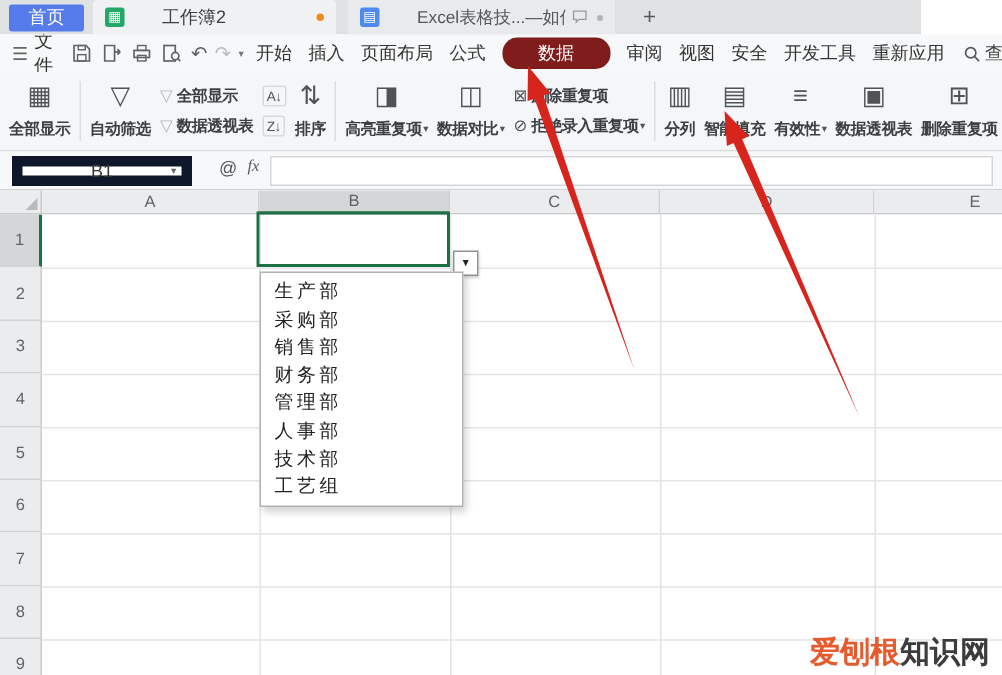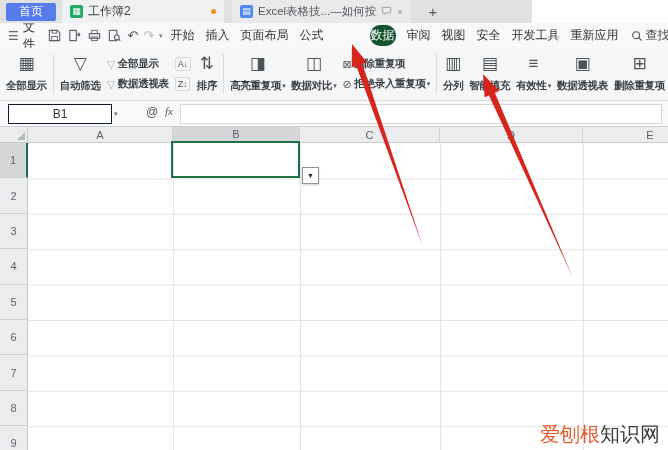--- a/index.html
+++ b/index.html
@@ -1,63 +1,63 @@
 <!DOCTYPE html>
 <html><head>
 <meta charset="utf-8">
 <style>
   * { margin:0; padding:0; box-sizing:border-box; }
   html,body { width:668px; height:450px; font-family:"Liberation Sans","DejaVu Sans",sans-serif; }
   #app { position:relative; width:668px; height:450px; overflow:hidden; background:#fff; user-select:none; }
 
   
-  #tabbar { position:absolute; left:0; top:0; width:532px; height:23px; background:#dfe1e3; display:flex; align-items:center; }
+  #tabbar { position:absolute; left:0; top:0; width:614px; height:23px; background:#dfe1e3; display:flex; align-items:center; }
   .home-btn { margin-left:6px; width:50px; height:18px; background:#567ceb; border-radius:2px; color:#fff; font-size:12px; display:flex; align-items:center; justify-content:center; }
   .doc-tab { height:23px; display:flex; align-items:center; padding:0 8px; font-size:12px; color:#3c3f42; }
   .doc-tab.active { margin-left:6px; width:162px; background:#f0f1f2; border-radius:3px 3px 0 0; }
   .doc-tab.inactive { margin-left:8px; width:178px; background:#e9eaeb; color:#54575a; font-size:11.5px; }
   .mini-logo { width:13px; height:13px; border-radius:2px; color:#fff; font-size:9px; line-height:13px; text-align:center; margin-right:5px; flex:none; }
   .mini-logo.sheets { background:#23a866; }
   .mini-logo.doc { background:#4e8af0; }
-  .tab-label { white-space:nowrap; overflow:hidden; flex:1; }
+  .tab-label { white-space:nowrap; overflow:hidden; flex:1;margin-left:20px; }
   .mod-dot { width:5px; height:5px; border-radius:50%; background:#f08c1e; margin-left:6px; flex:none; }
   .tab-dot { width:4px; height:4px; border-radius:50%; background:#b2b4b6; margin-left:6px; flex:none; }
   .new-tab { margin-left:14px; font-size:15px; color:#55585b; width:18px; text-align:center; }
 
   
   #menubar { position:absolute; left:0; top:23px; width:668px; height:25px; background:#f7f8f9; display:flex; align-items:center; padding:0 8px; overflow:hidden; }
   .file-group { display:flex; align-items:center; gap:4px; font-size:12.5px; color:#333; }
   .hamburger { font-size:12px; color:#666; }
   .vdiv { width:1px; height:14px; background:#d6d7d9; margin:0 6px; }
   .qa-icons { display:flex; align-items:center; gap:5px; }
   .qa-icons svg { display:block; }
   .uglyph { font-size:13px; color:#5a5e61; line-height:14px; }
   .uglyph.dis { color:#b9bbbd; }
   .tiny-caret { font-size:7px; color:#777; }
   #menu-items { display:flex; align-items:center; gap:11px; margin-left:8px; }
   .menu-item { font-size:12px; color:#333; white-space:nowrap; }
-  .menu-item.active { background:#14532d; color:#fff; border-radius:10px; padding:2px 1px;margin-left:35px; }
+  .menu-item.active { background:#7f1d1d; color:#fff; border-radius:10px; padding:2px 24px; }
   .search-group { display:flex; align-items:center; gap:3px; margin-left:12px; font-size:12px; color:#444; white-space:nowrap; }
 
   
   #ribbon { position:absolute; left:0; top:48px; width:668px; height:53px; background:#f5f6f8; border-bottom:1px solid #d9dadc; display:flex; align-items:stretch; padding:2px 2px 2px 4px; gap:2px; overflow:hidden; }
   .rib-large { display:flex; flex-direction:column; align-items:center; justify-content:space-between; padding:4px 2px 5px; }
   .rib-icon { font-size:17px; line-height:20px; color:#4f5355; }
   .rib-label { font-size:10.5px; letter-spacing:-0.3px; color:#3c4043; white-space:nowrap; display:flex; align-items:center;font-weight:bold; }
   .rib-caret { font-size:7px; color:#555; margin-left:1px; }
   .rib-divider { width:1px; background:#dcdde0; margin:4px 2px; flex:none; }
   .rib-stack { display:flex; flex-direction:column; justify-content:space-evenly; padding:1px 2px; }
   .rib-small { display:flex; align-items:center; gap:3px; font-size:10.5px; letter-spacing:-0.3px; color:#3c4043; white-space:nowrap; }
   .rib-small .rib-icon { font-size:11px; line-height:12px; }
   .rib-small.disabled, .rib-small.disabled .rib-icon { color:#b4b6b8; }
   .rib-small.icon-only .rib-icon { font-size:9px; color:#4f5355; border:1px solid #d8d9db; border-radius:2px; padding:0 2px; background:#fff0; }
 
   
   #formulabar { position:absolute; left:0; top:101px; width:668px; height:26px; background:#f7f8f9; border-bottom:1px solid #cfd0d2; }
-  .name-box { position:absolute; left:8px; top:3px; width:104px; height:20px; background:#fff; border:1px solid #0f172a; font-size:12px; color:#333; display:flex; align-items:center; justify-content:center; }
+  .name-box { position:absolute; left:8px; top:3px; width:120px; height:20px; background:#fff; border:7px solid #0f172a; font-size:12px; color:#333; display:flex; align-items:center; justify-content:center; }
   .name-caret { position:absolute; left:114px; top:9px; font-size:7px; color:#666; }
   .fb-icon { position:absolute; top:4px; font-size:12px; color:#55585b; }
   .fx { font-family:"Liberation Serif","DejaVu Serif",serif; font-style:italic; font-size:11px; }
   .formula-input { position:absolute; left:180px; top:3px; width:482px; height:20px; background:#fff; border:1px solid #d5d6d8; }
 
   
   #sheet { position:absolute; left:0; top:127px; width:668px; height:323px; background:#fff; }
   .corner { position:absolute; left:0; top:0; width:28px; height:16px; background:#ebecee; border-right:1px solid #c9cacc; border-bottom:1px solid #c9cacc; }
   .corner-tri { position:absolute; right:2px; bottom:2px; width:0; height:0; border-left:8px solid transparent; border-bottom:8px solid #b8babc; }
   #colheads { position:absolute; left:0; top:0; width:668px; height:16px; overflow:hidden; }
@@ -67,21 +67,21 @@
   .row-h { position:absolute; left:0; width:28px; background:#ebecee; border-right:1px solid #c9cacc; border-bottom:1px solid #d0d1d3; font-size:11px; color:#5f6368; display:flex; align-items:center; justify-content:center; }
   .row-h.sel { background:#d4d6d8; border-right:2px solid #1e7145; }
   #gridlines { position:absolute; left:0; top:0; }
   .sel-cell { position:absolute; left:171px; top:14px; width:129px; height:37px; border:2px solid #1e7145; background:transparent; }
   .dd-btn { position:absolute; left:302px; top:40px; width:17px; height:17px; background:#fff; border:1px solid #8f9193; box-shadow:0 1px 2px rgba(0,0,0,.2); font-size:7px; color:#222; display:flex; align-items:center; justify-content:center; }
   .dd-list { position:absolute; left:173px; top:54px; width:136px; background:#fff; border:1px solid #b0b1b3; box-shadow:2px 3px 5px rgba(0,0,0,.18); padding:3px 0; }
   .dd-item { height:18.6px; line-height:18.6px; padding-left:9px; font-size:12.5px; letter-spacing:2.5px; color:#222; white-space:nowrap; }
 
   
   #arrows { position:absolute; left:0; top:0; pointer-events:none; z-index:60; }
-  #watermark { position:absolute; right:8px; bottom:2px; z-index:40; font-size:20px; font-weight:normal; white-space:nowrap;margin-left:16px; }
+  #watermark { position:absolute; right:8px; bottom:2px; z-index:40; font-size:20px; font-weight:bold; white-space:nowrap;margin-left:16px; }
   #watermark .wm-a { color:#e55b2d; }
   #watermark .wm-b { color:#3c3c3c; }
 </style>
 </head>
 <body>
 
 <div id="app">
 
   <div id="tabbar">
     <div class="home-btn">首页</div>
@@ -265,20 +265,30 @@
         <line x1="28" y1="87.3" x2="668" y2="87.3" stroke="#e3e4e5" stroke-width="1"></line>
         <line x1="28" y1="122.69999999999999" x2="668" y2="122.69999999999999" stroke="#e3e4e5" stroke-width="1"></line>
         <line x1="28" y1="158.1" x2="668" y2="158.1" stroke="#e3e4e5" stroke-width="1"></line>
         <line x1="28" y1="193.5" x2="668" y2="193.5" stroke="#e3e4e5" stroke-width="1"></line>
         <line x1="28" y1="228.89999999999998" x2="668" y2="228.89999999999998" stroke="#e3e4e5" stroke-width="1"></line>
         <line x1="28" y1="264.29999999999995" x2="668" y2="264.29999999999995" stroke="#e3e4e5" stroke-width="1"></line>
         <line x1="28" y1="299.7" x2="668" y2="299.7" stroke="#e3e4e5" stroke-width="1"></line>
       </svg>
     <div class="sel-cell"></div>
     <div class="dd-btn">▼</div>
+    <div class="dd-list">
+        <div class="dd-item">生产部</div>
+        <div class="dd-item">采购部</div>
+        <div class="dd-item">销售部</div>
+        <div class="dd-item">财务部</div>
+        <div class="dd-item">管理部</div>
+        <div class="dd-item">人事部</div>
+        <div class="dd-item">技术部</div>
+        <div class="dd-item">工艺组</div>
+      </div>
   </div>
 
   <svg id="arrows" width="668" height="450">
     <polygon points="352,44 351.7,67.4 356.3,65.9 423,247 362.3,63.7 366.9,62.2" fill="#d7241d"></polygon>
     <polygon points="483,74 484.6,97.3 489,95.4 573,278 494.8,92.8 499.2,90.9" fill="#d7241d"></polygon>
   </svg>
 
   <div id="watermark">
     <span class="wm-a">爱刨根</span><span class="wm-b">知识网</span>
   </div>

